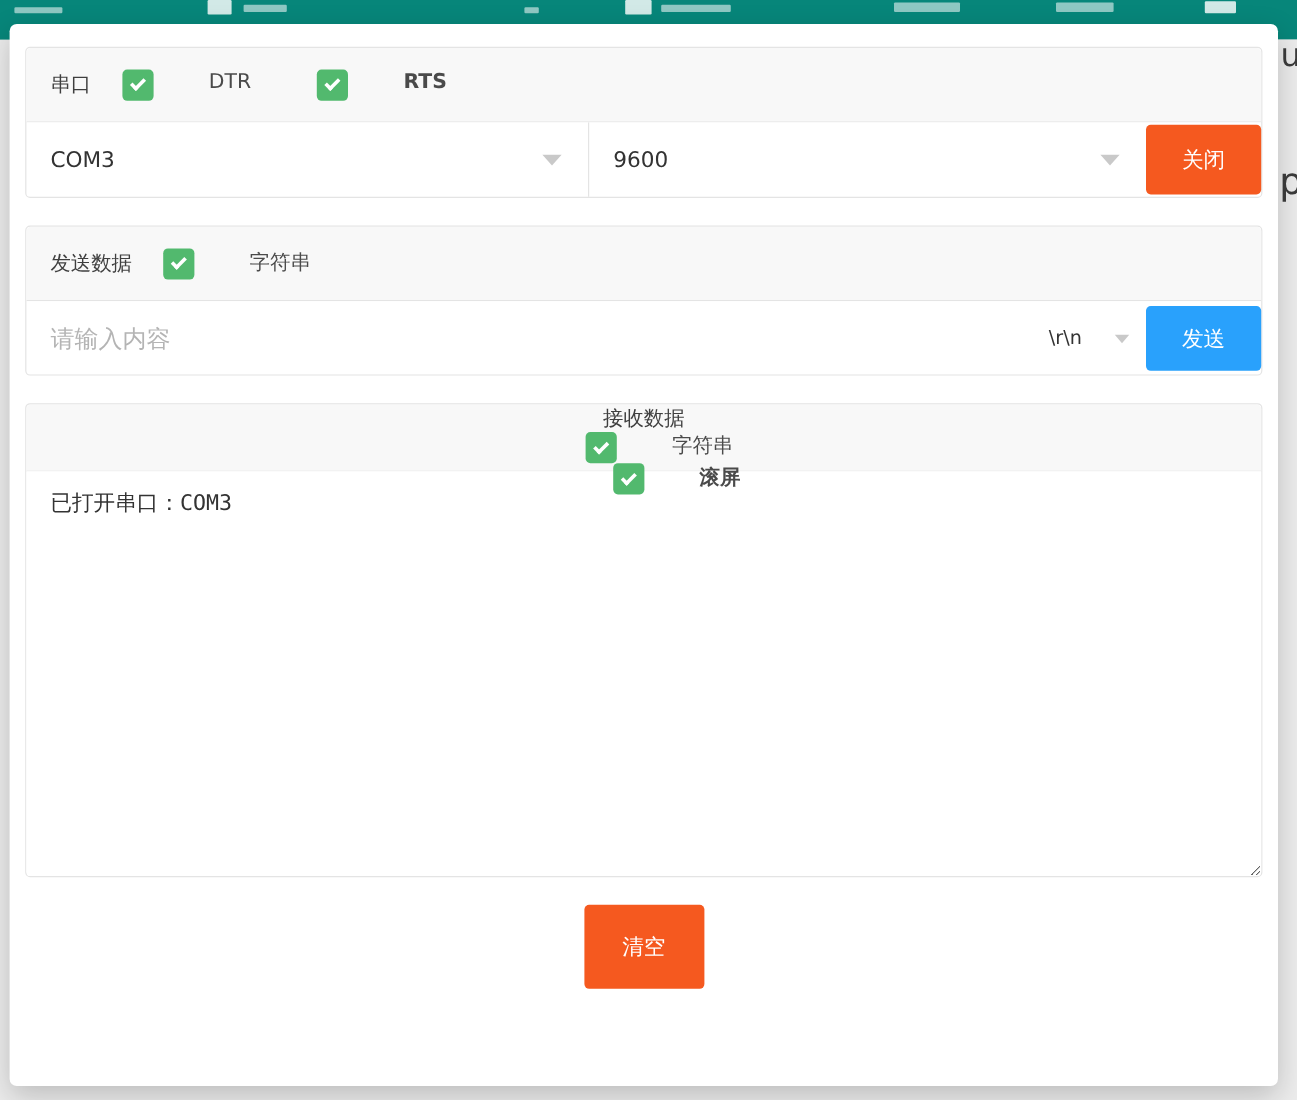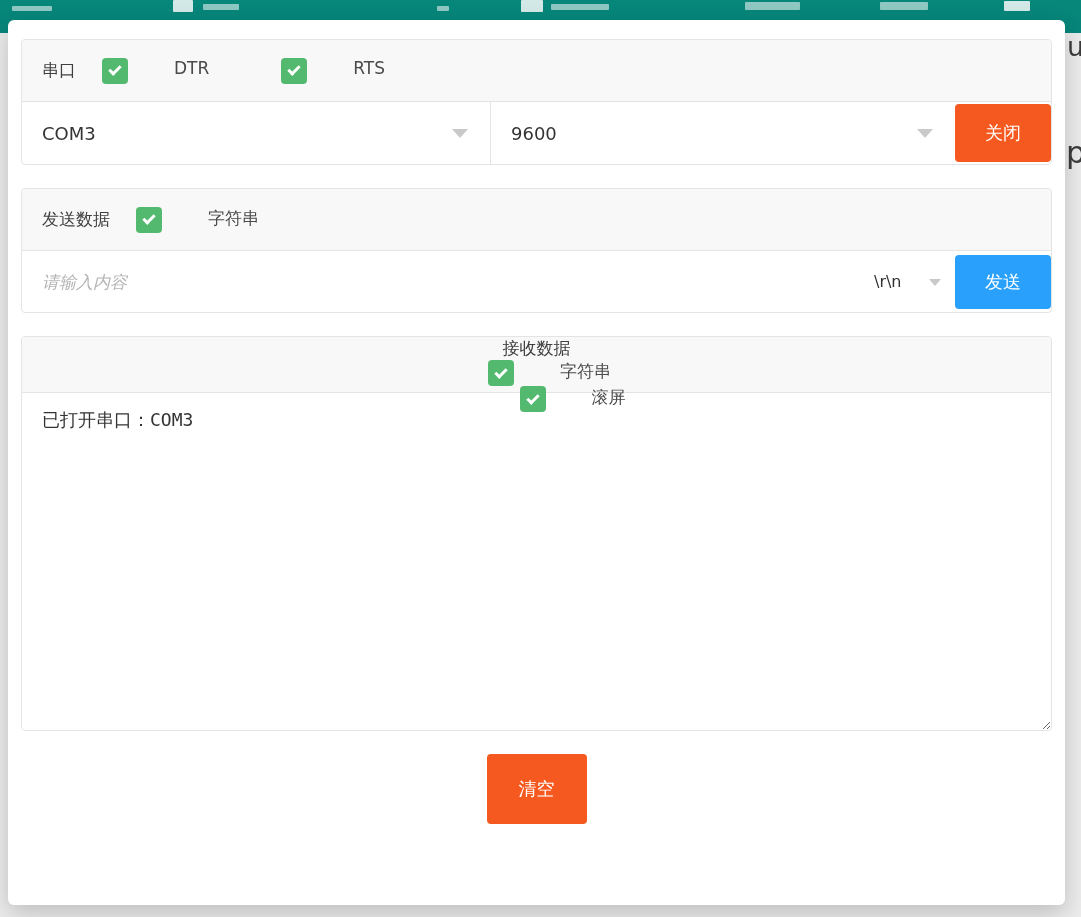--- a/index.html
+++ b/index.html
@@ -66,21 +66,21 @@
     background:#f8f8f8;
     border-bottom:1px solid #e4e4e4;
     border-radius:4px 4px 0 0;
     padding:0 20px;
   }
   .gh-62 { height:62px; }
   .gh-56 { height:56px;flex-direction:column; }
   .glabel { font-size:17px; color:#3f3f3f; }
 
   .cb { display:flex; margin-left:26px; cursor:pointer;gap:33px; }
-  .cb + .cb { margin-left:72px; }
+  .cb + .cb { margin-left:55px;font-weight:bold; }
   .checkbox {
     width:26px; height:26px; border-radius:4px;
     background:#52b96e;
     display:flex; align-items:center; justify-content:center;
   }
   .check {
     width:12px; height:7px;
     border-left:3px solid #fff; border-bottom:3px solid #fff;
     transform: rotate(-45deg) translate(1px,-1px);
   }
@@ -106,22 +106,22 @@
     border-top:9px solid #c9c9c9;
   }
   .arrow.sm {
     right:14px; margin-top:-3px;
     border-left-width:6px; border-right-width:6px; border-top-width:7px;
   }
 
   .cell-input { flex:1; }
   .cell-input input {
     width:100%; height:100%; border:none; outline:none;
-    font-size:17px; color:#333; padding:0 20px;
-    font-family:inherit; background:transparent;font-style:italic;
+    font-size:20px; color:#333; padding:0 20px;
+    font-family:inherit; background:transparent;
   }
   .cell-input input::placeholder { color:#b4b4b4; }
   .cell-lineend { width:95px; font-size:16px; padding:0 14px; }
 
   .cell-btn { width:96px; display:flex; align-items:center; justify-content:center; border-left:none; }
   .btn {
     border:none; color:#fff; font-size:18px; cursor:pointer;
     border-radius:4px; font-family:inherit;
     display:flex; align-items:center; justify-content:center;
   }

